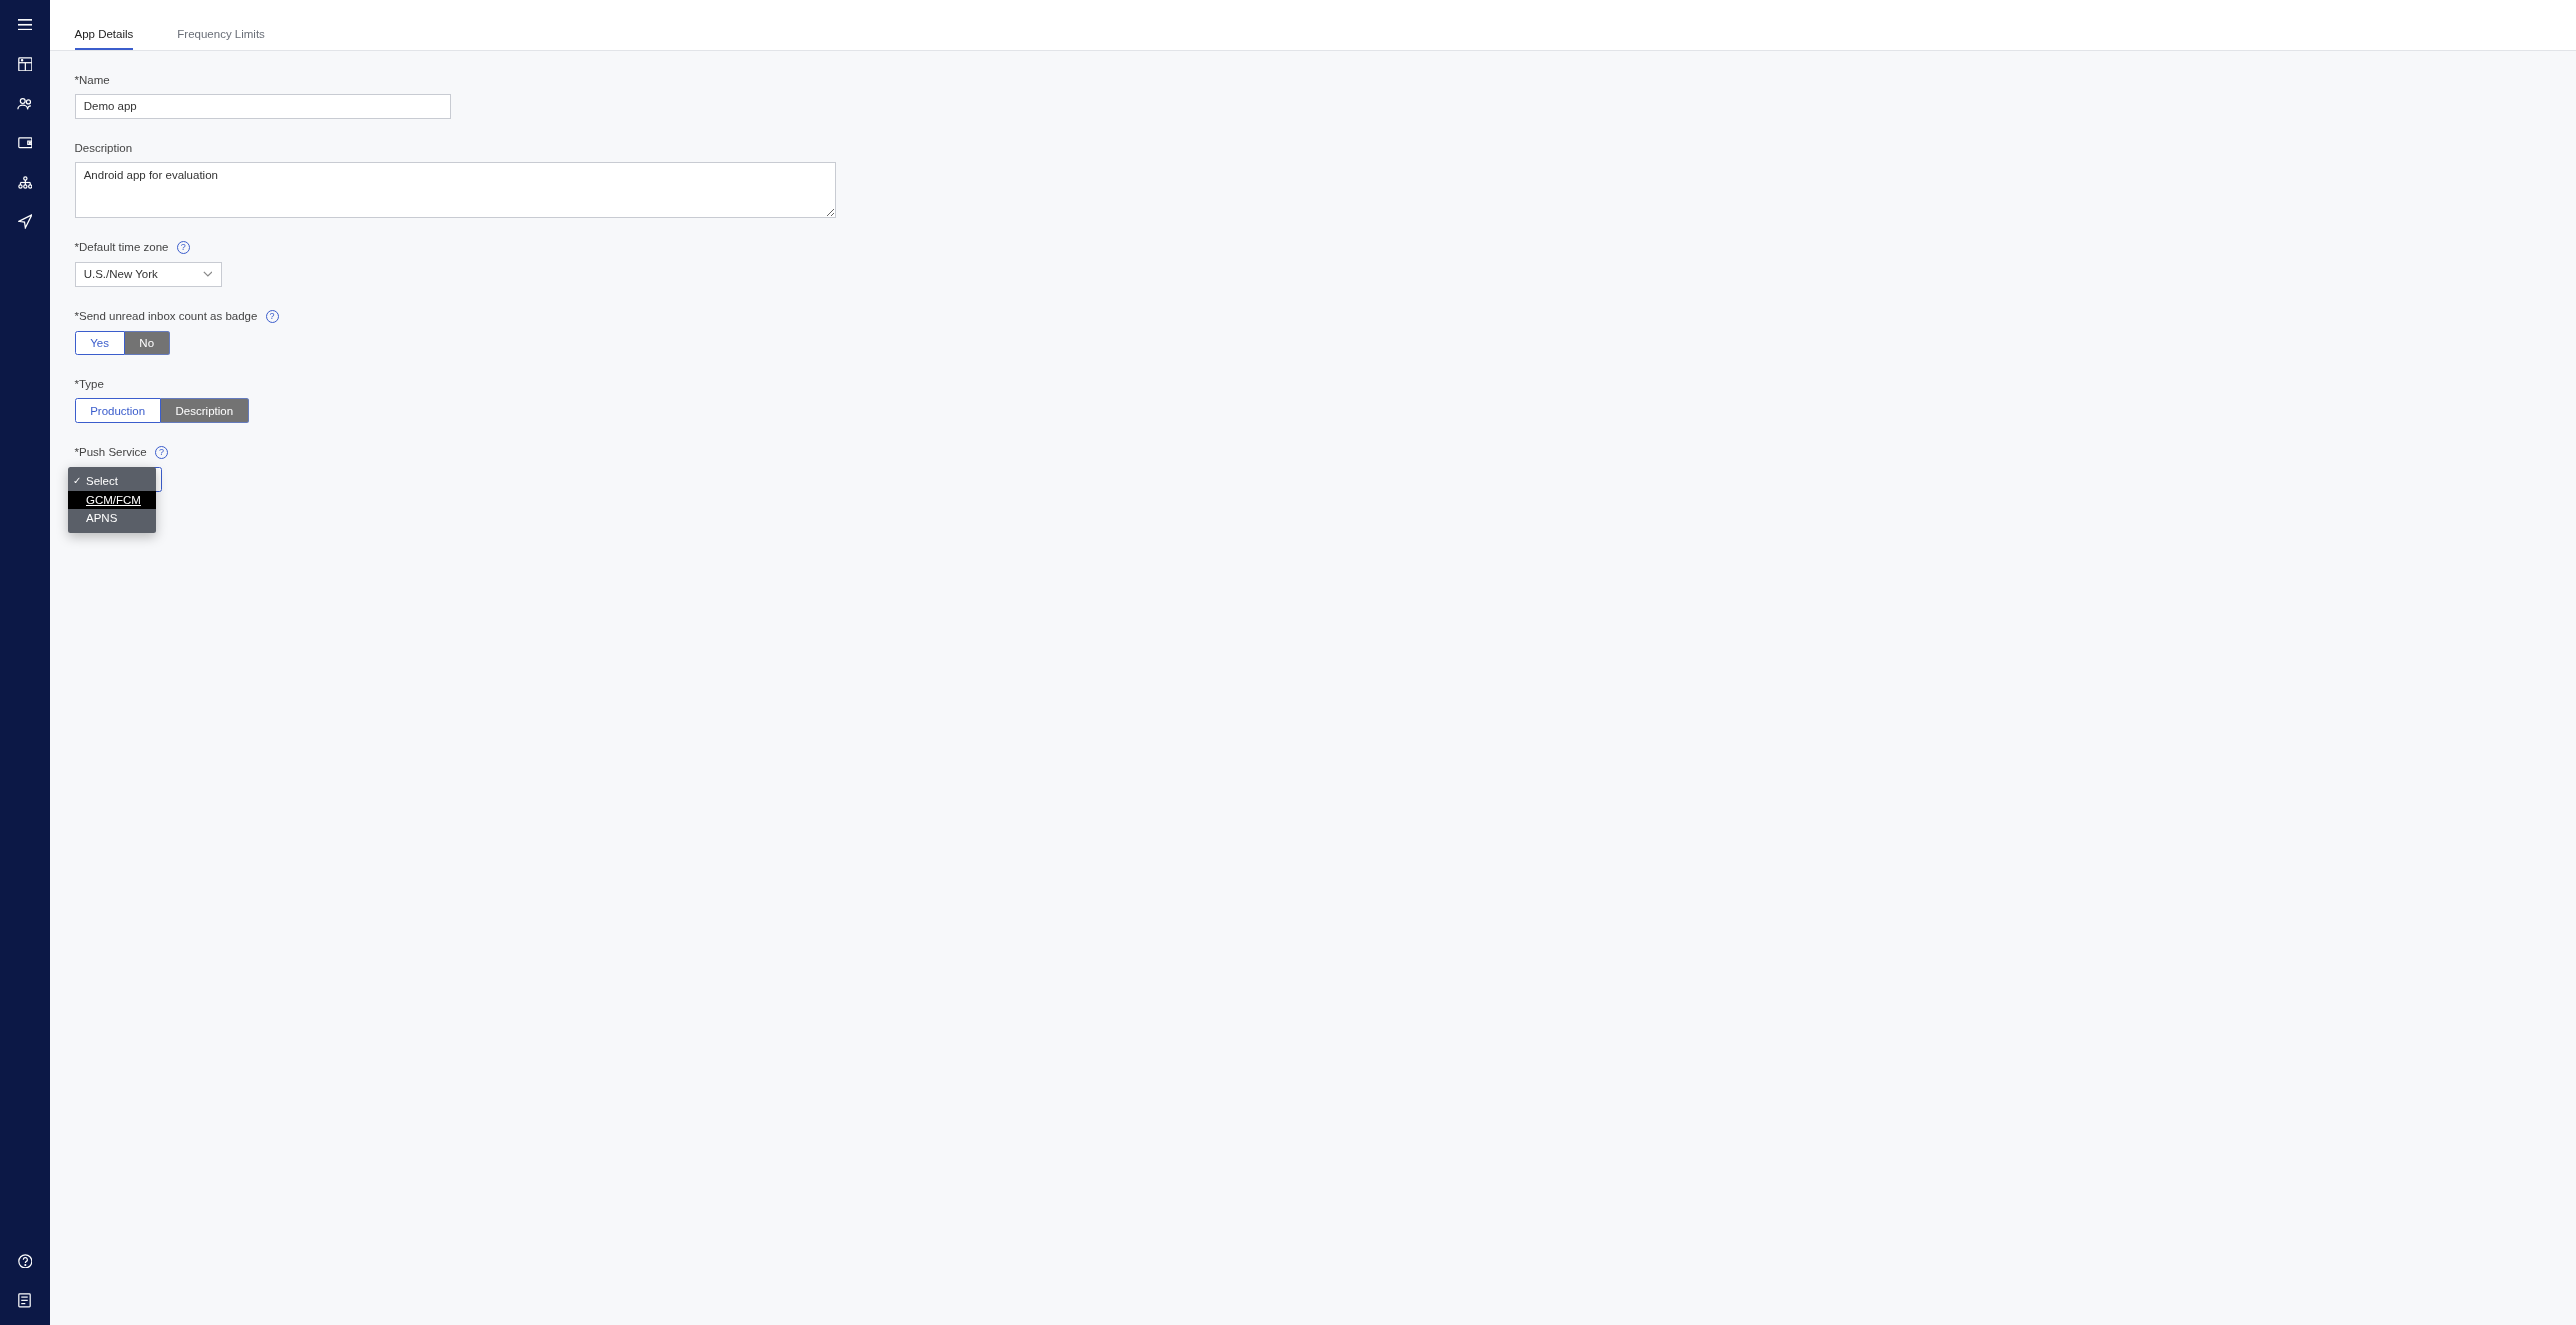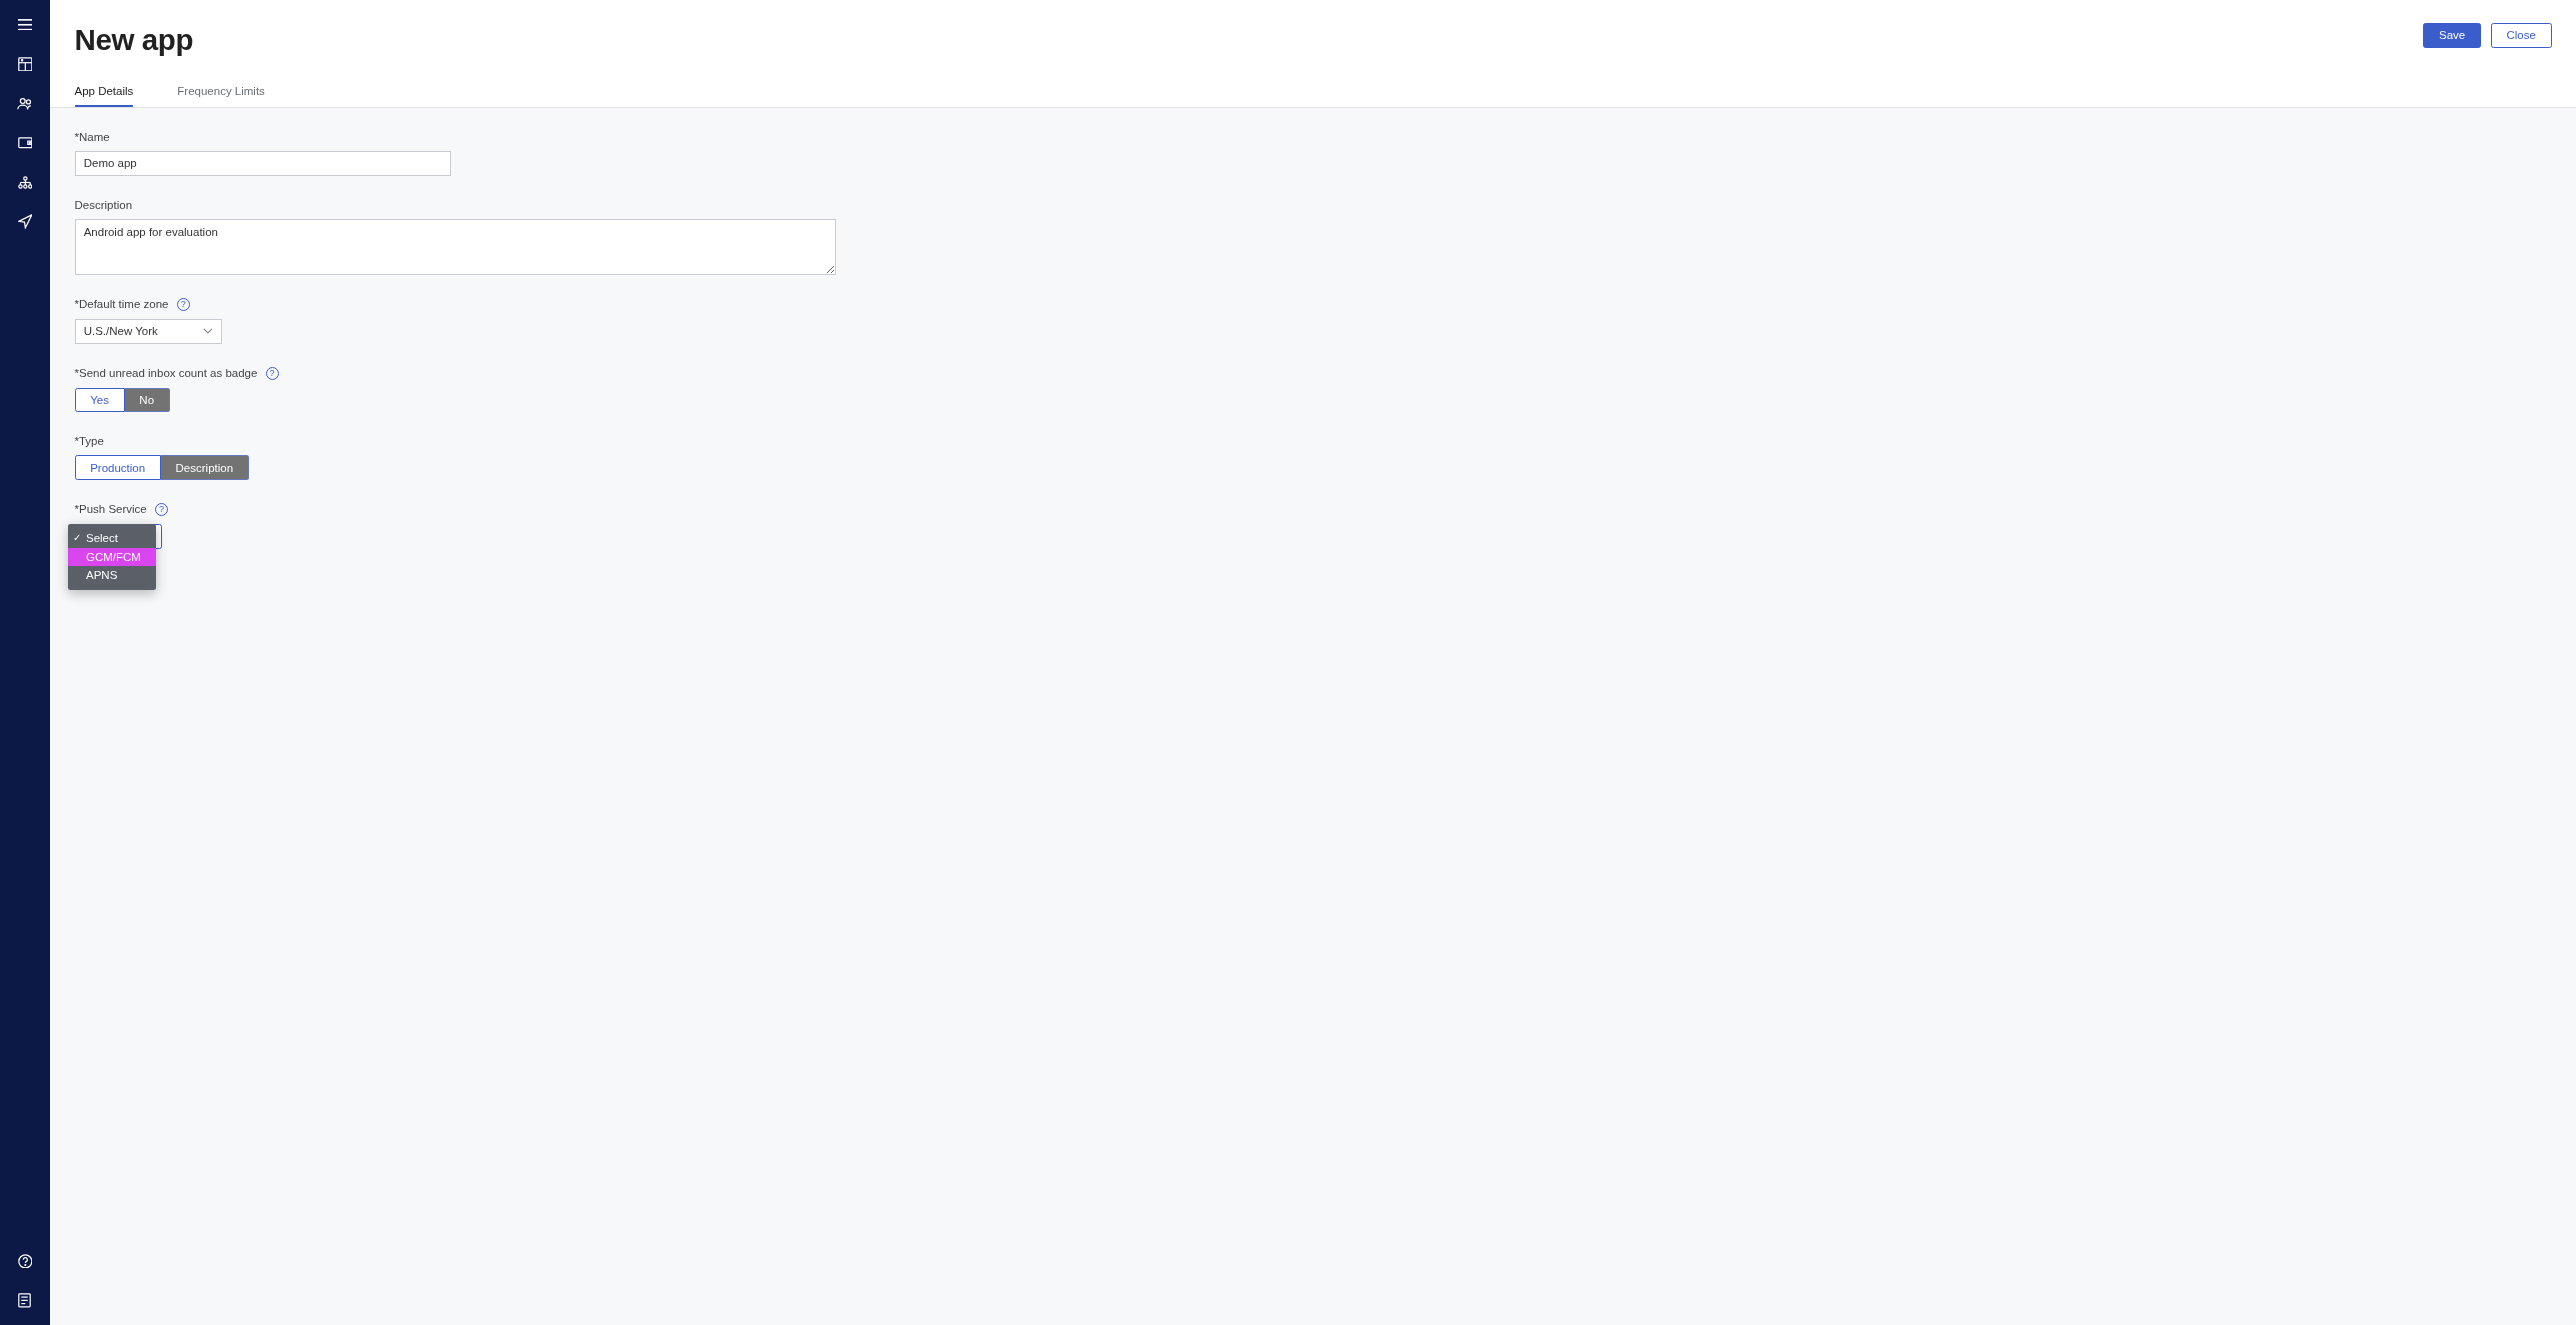--- a/index.html
+++ b/index.html
@@ -117,21 +117,21 @@
     box-shadow: 0 3.3px 11.5px rgba(0,0,0,0.25);
     font-size: 11.5px;
     z-index: 5;
   }
   .dropdown .dd-item {
     padding: 3.3px 9.8px 3.3px 18px; position: relative; cursor: pointer;
   }
   .dropdown .dd-item.checked::before {
     content: "✓"; position: absolute; left: 4.9px; top: 3.3px; font-size: 9.8px;
   }
-  .dropdown .dd-item.highlight { background: #d946ef; }
+  .dropdown .dd-item.highlight { background: #000000; text-decoration: underline; }
 
   svg { display: block; }
 </style>
 </head>
 <body>
 
 <nav class="sidebar">
   <div class="side-icon">
     <svg width="14.7" height="11.5" viewBox="0 0 18 14" fill="none" stroke="currentColor" stroke-width="2">
         <line x1="0" y1="1" x2="18" y2="1"></line>
@@ -194,26 +194,20 @@
         <line x1="4" y1="5" x2="12" y2="5"></line>
         <line x1="4" y1="9" x2="12" y2="9"></line>
         <line x1="4" y1="13" x2="9" y2="13"></line>
       </svg>
   </div>
 </nav>
 
 <div class="main">
 
 
-  <div class="page-header">
-    <h1 class="page-title">New app</h1>
-    <div class="header-spacer"></div>
-    <button class="btn btn-primary">Save</button>
-    <button class="btn btn-secondary">Close</button>
-  </div>
 
   <div class="tabs">
     <div class="tab active">App Details</div>
     <div class="tab">Frequency Limits</div>
   </div>
 
   <div class="form-area">
 
     <div class="field">
       <label class="field-label">*Name</label>

